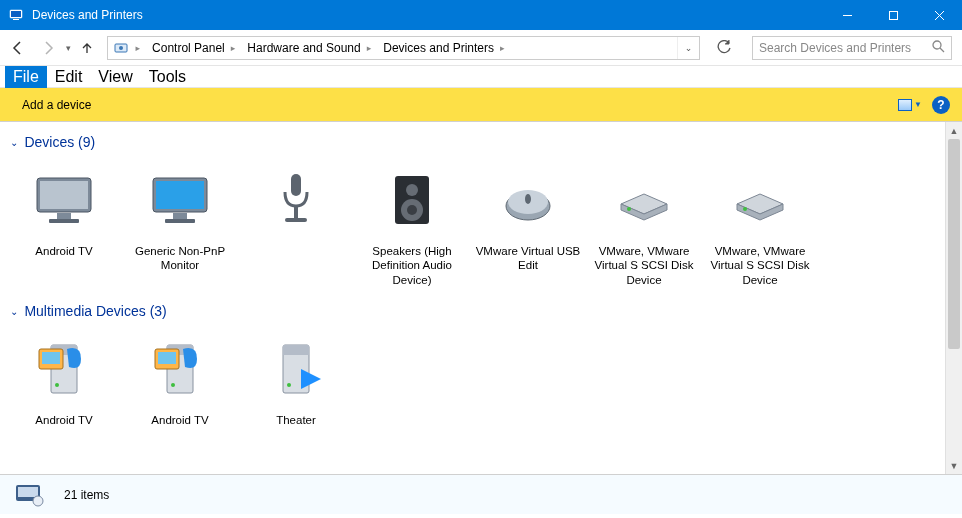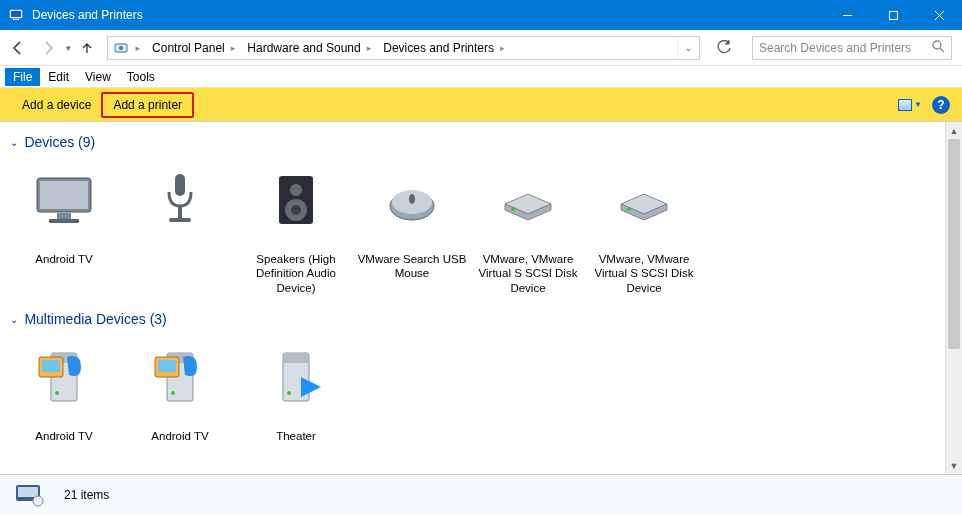--- a/index.html
+++ b/index.html
@@ -27,21 +27,21 @@
 .bc-seg .sep { color:#888; font-size:9px; }
 .bc-dropdown { margin-left:auto; width:22px; text-align:center; color:#555; font-size:9px; border-left:1px solid #eee; height:100%; display:flex; align-items:center; justify-content:center;}
 .refresh { width:24px; height:24px; display:flex; align-items:center; justify-content:center; margin-left:6px; }
 .refresh svg { stroke:#555; fill:none;}
 .search-box { width:200px; height:24px; border:1px solid #ccc; margin-left:10px; display:flex; align-items:center; padding:0 6px; color:#888; font-style:normal; justify-content:space-between;}
 .search-box input { border:none; outline:none; width:160px; font-size:12px; color:#a21caf; }
 .search-box input::placeholder { color:#888; }
 .search-box .si { color:#888; }
 
 
-.menubar { height:22px; display:flex; align-items:center; padding-left:5px; border-bottom:1px solid #e5e5e5; font-size:12px;}
+.menubar { height:22px; display:flex; align-items:center; padding-left:5px; border-bottom:1px solid #e5e5e5; font-size:16px;}
 .menubar .item { padding:2px 8px; }
 .menubar .item.active { background:#0078d7; color:#fff; }
 
 
 .cmdbar { height:34px; border-bottom:1px solid #d0d0d0; background:#fde047; display:flex; align-items:center; padding-left:12px; }
 .cmdbar .cmd { padding:4px 10px; font-size:12px; color:#000; }
 .cmdbar .cmd.highlight { border:2px solid #d11a1a; border-radius:2px; }
 .cmdbar .spacer { flex:1; }
 .cmdbar .right { display:flex; align-items:center; gap:10px; padding-right:12px; }
 .view-drop { display:flex; align-items:center; gap:2px; }
@@ -50,21 +50,21 @@
 .help { width:18px; height:18px; border-radius:50%; background:#0b61c4; color:#fff; font-size:12px; font-weight:bold; display:flex; align-items:center; justify-content:center; }
 
 
 .content-wrap { height:352px; display:flex; }
 .scrollpane { flex:1; overflow:hidden; padding:6px 0 0 0; position:relative; }
 .group-head { display:flex; align-items:center; gap:6px; color:#003399; font-size:14px; padding:6px 10px 4px 10px; }
 .group-head .caret { font-size:10px; color:#003399; transform:rotate(0deg); }
 .items { display:flex; flex-wrap:wrap; gap:0; padding:4px 6px 10px 6px; }
 .item-tile { width:116px; text-align:center; font-size:11.5px; color:#000; padding:4px 2px 0 2px; display:flex; flex-direction:column; align-items:center; }
 .tile-icon { width:78px; height:78px; display:flex; align-items:center; justify-content:center; }
-.tile-label { margin-top:12px; line-height:1.25; min-height:14px; }
+.tile-label { margin-top:4px; line-height:1.25; min-height:14px; }
 .tile-label.multi { white-space:normal; }
 
 
 svg.dev { width:70px; height:70px; }
 
 
 .statusbar { height:40px; border-top:1px solid #d0d0d0; background:#f5fbff; display:flex; align-items:center; padding-left:10px; gap:14px;}
 .statusbar .thumb { width:40px; height:30px; display:flex; align-items:center; justify-content:center; }
 .statusbar .txt { font-size:12px; color:#000; }
 
@@ -169,21 +169,20 @@
 
 <div class="menubar">
   <div class="item active">File</div>
   <div class="item">Edit</div>
   <div class="item">View</div>
   <div class="item">Tools</div>
 </div>
 
 <div class="cmdbar">
   <div class="cmd">Add a device</div>
-  <div class="cmd highlight">Add a printer</div>
   <div class="spacer"></div>
   <div class="right">
     <div class="view-drop">
       <div class="vbox"></div>
       <div class="tri">▼</div>
     </div>
     <div class="help">?</div>
   </div>
 </div>
 
@@ -202,20 +201,31 @@
               <rect x="11" y="15" width="48" height="28" fill="#b9c4cf"></rect>
               <rect x="28" y="47" width="14" height="6" fill="#7d8a99"></rect>
               <rect x="20" y="53" width="30" height="4" rx="1" fill="#5a6572"></rect>
             </svg>
           </div>
           <div class="tile-label multi">Android TV</div>
         </div>
         <div class="item-tile">
           <div class="tile-icon">
             <svg class="dev" viewBox="0 0 70 70">
+              <rect x="8" y="12" width="54" height="34" rx="3" fill="#7d8a99" stroke="#4a5562"></rect>
+              <rect x="11" y="15" width="48" height="28" fill="#2aa0e8"></rect>
+              <rect x="28" y="47" width="14" height="6" fill="#7d8a99"></rect>
+              <rect x="20" y="53" width="30" height="4" rx="1" fill="#5a6572"></rect>
+            </svg>
+          </div>
+          <div class="tile-label multi">Generic Non-PnP Monitor</div>
+        </div>
+        <div class="item-tile">
+          <div class="tile-icon">
+            <svg class="dev" viewBox="0 0 70 70">
               <rect x="30" y="8" width="10" height="22" rx="5" fill="#5c646e"></rect>
               <path d="M24 26 Q24 40 35 40 Q46 40 46 26" fill="none" stroke="#5c646e" stroke-width="3"></path>
               <rect x="33" y="40" width="4" height="12" fill="#5c646e"></rect>
               <rect x="24" y="52" width="22" height="4" rx="2" fill="#5c646e"></rect>
             </svg>
           </div>
         </div>
         <div class="item-tile">
           <div class="tile-icon">
             <svg class="dev" viewBox="0 0 70 70">
@@ -228,21 +238,21 @@
           <div class="tile-label multi">Speakers (High Definition Audio Device)</div>
         </div>
         <div class="item-tile">
           <div class="tile-icon">
             <svg class="dev" viewBox="0 0 70 70">
               <ellipse cx="35" cy="40" rx="22" ry="14" fill="#9aa6b2" stroke="#5e6872"></ellipse>
               <ellipse cx="35" cy="36" rx="20" ry="12" fill="#c9d2db"></ellipse>
               <ellipse cx="35" cy="33" rx="3" ry="5" fill="#5e6872"></ellipse>
             </svg>
           </div>
-          <div class="tile-label multi">VMware Search USB Mouse</div>
+          <div class="tile-label multi">VMware Virtual USB Edit</div>
         </div>
         <div class="item-tile">
           <div class="tile-icon">
             <svg class="dev" viewBox="0 0 70 70">
               <path d="M12 38 L35 28 L58 38 L35 48 Z" fill="#d0d6dc" stroke="#7d8794"></path>
               <path d="M12 38 L12 44 L35 54 L58 44 L58 38 L35 48 Z" fill="#a8b1bb" stroke="#7d8794"></path>
               <circle cx="20" cy="43" r="2" fill="#3fbf3f"></circle>
             </svg>
           </div>
           <div class="tile-label multi">VMware, VMware Virtual S SCSI Disk Device</div>

